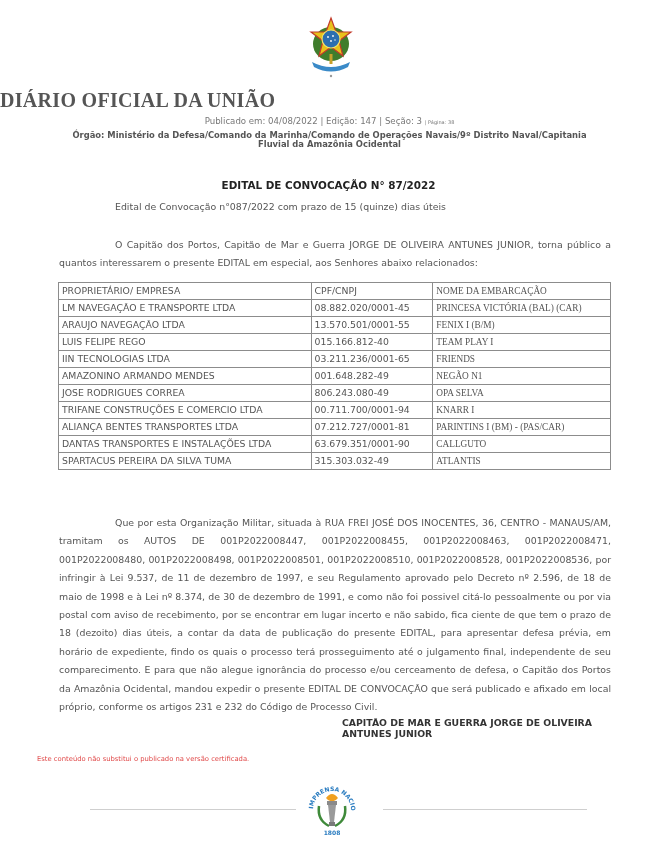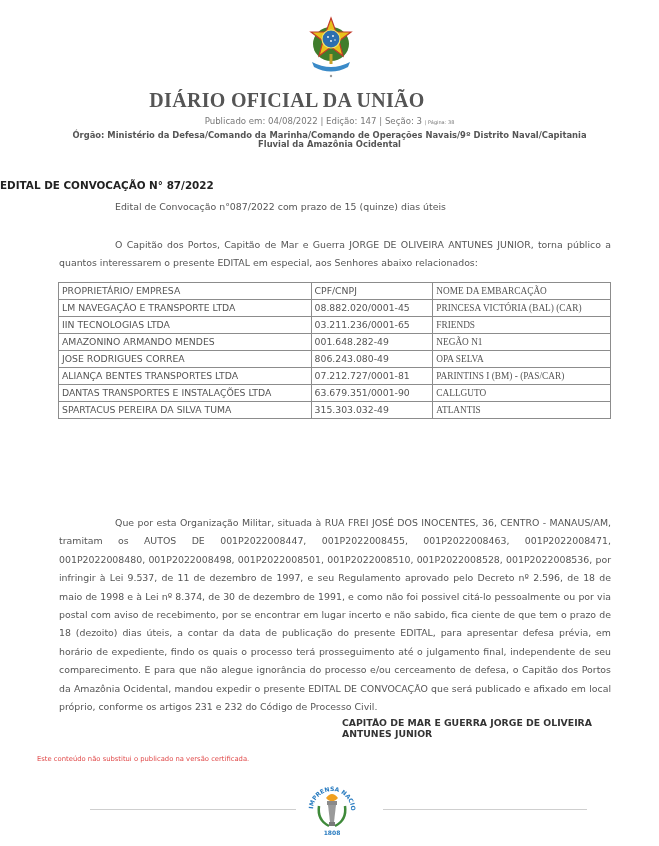--- a/index.html
+++ b/index.html
@@ -1,35 +1,35 @@
 <!DOCTYPE html>
 <html><head>
   <meta charset="utf-8">
   <style>
     * { box-sizing: border-box; margin: 0; padding: 0; }
     html, body { width: 659px; height: 846px; background: #ffffff; overflow: hidden; }
     body { font-family: "DejaVu Sans", sans-serif; color: #333333; position: relative; }
 
     .crest { position: absolute; left: 308px; top: 14px; width: 46px; height: 66px; }
     .title {
-      position: absolute; left: 0; width: 574px; top: 89px; text-align: center;
+      position: absolute; left: 0; width: 574px; top: 89px; 
       font-family: "Liberation Serif", "DejaVu Serif", serif; font-weight: bold;
       font-size: 20px; letter-spacing: 0.3px; color: #555555;
     }
     .pubinfo {
       position: absolute; left: 0; width: 659px; top: 116px; text-align: center;
       font-size: 8.6px; color: #777777;
     }
     .pubinfo .small { font-size: 5px; }
     .orgao {
       position: absolute; left: 70px; width: 519px; top: 131px; text-align: center;
       font-size: 8.4px; font-weight: bold; color: #555555; line-height: 9px;
     }
     .edital-title {
-      position: absolute; left: 0; width: 657px; top: 179px; 
+      position: absolute; left: 0; width: 657px; top: 179px; text-align: center;
       font-size: 10.4px; font-weight: bold; color: #222222;
     }
     .para {
       position: absolute; left: 59px; width: 552px; font-size: 9.4px;
       color: #555555; line-height: 18.4px; text-align: justify;
     }
     .p1 { top: 198px; }
     .p2 { top: 236px; }
     .p3 { top: 514px; }
     .indent { display: inline-block; width: 56px; }
@@ -96,33 +96,48 @@
       <td class="c1">PROPRIETÁRIO/ EMPRESA</td>
       <td class="c2">CPF/CNPJ</td>
       <td class="c3">NOME DA EMBARCAÇÃO</td>
     </tr>
   <tr>
         <td class="c1">LM NAVEGAÇÃO E TRANSPORTE LTDA</td>
         <td class="c2">08.882.020/0001-45</td>
         <td class="c3">PRINCESA VICTÓRIA (BAL) (CAR)</td>
       </tr>
       <tr>
+        <td class="c1">ARAUJO NAVEGAÇÃO LTDA</td>
+        <td class="c2">13.570.501/0001-55</td>
+        <td class="c3">FENIX I (B/M)</td>
+      </tr>
+      <tr>
+        <td class="c1">LUIS FELIPE REGO</td>
+        <td class="c2">015.166.812-40</td>
+        <td class="c3">TEAM PLAY I</td>
+      </tr>
+      <tr>
         <td class="c1">IIN TECNOLOGIAS LTDA</td>
         <td class="c2">03.211.236/0001-65</td>
         <td class="c3">FRIENDS</td>
       </tr>
       <tr>
         <td class="c1">AMAZONINO ARMANDO MENDES</td>
         <td class="c2">001.648.282-49</td>
         <td class="c3">NEGÃO N1</td>
       </tr>
       <tr>
         <td class="c1">JOSE RODRIGUES CORREA</td>
         <td class="c2">806.243.080-49</td>
         <td class="c3">OPA SELVA</td>
+      </tr>
+      <tr>
+        <td class="c1">TRIFANE CONSTRUÇÕES E COMERCIO LTDA</td>
+        <td class="c2">00.711.700/0001-94</td>
+        <td class="c3">KNARR I</td>
       </tr>
       <tr>
         <td class="c1">ALIANÇA BENTES TRANSPORTES LTDA</td>
         <td class="c2">07.212.727/0001-81</td>
         <td class="c3">PARINTINS I (BM) - (PAS/CAR)</td>
       </tr>
       <tr>
         <td class="c1">DANTAS TRANSPORTES E INSTALAÇÕES LTDA</td>
         <td class="c2">63.679.351/0001-90</td>
         <td class="c3">CALLGUTO</td>

